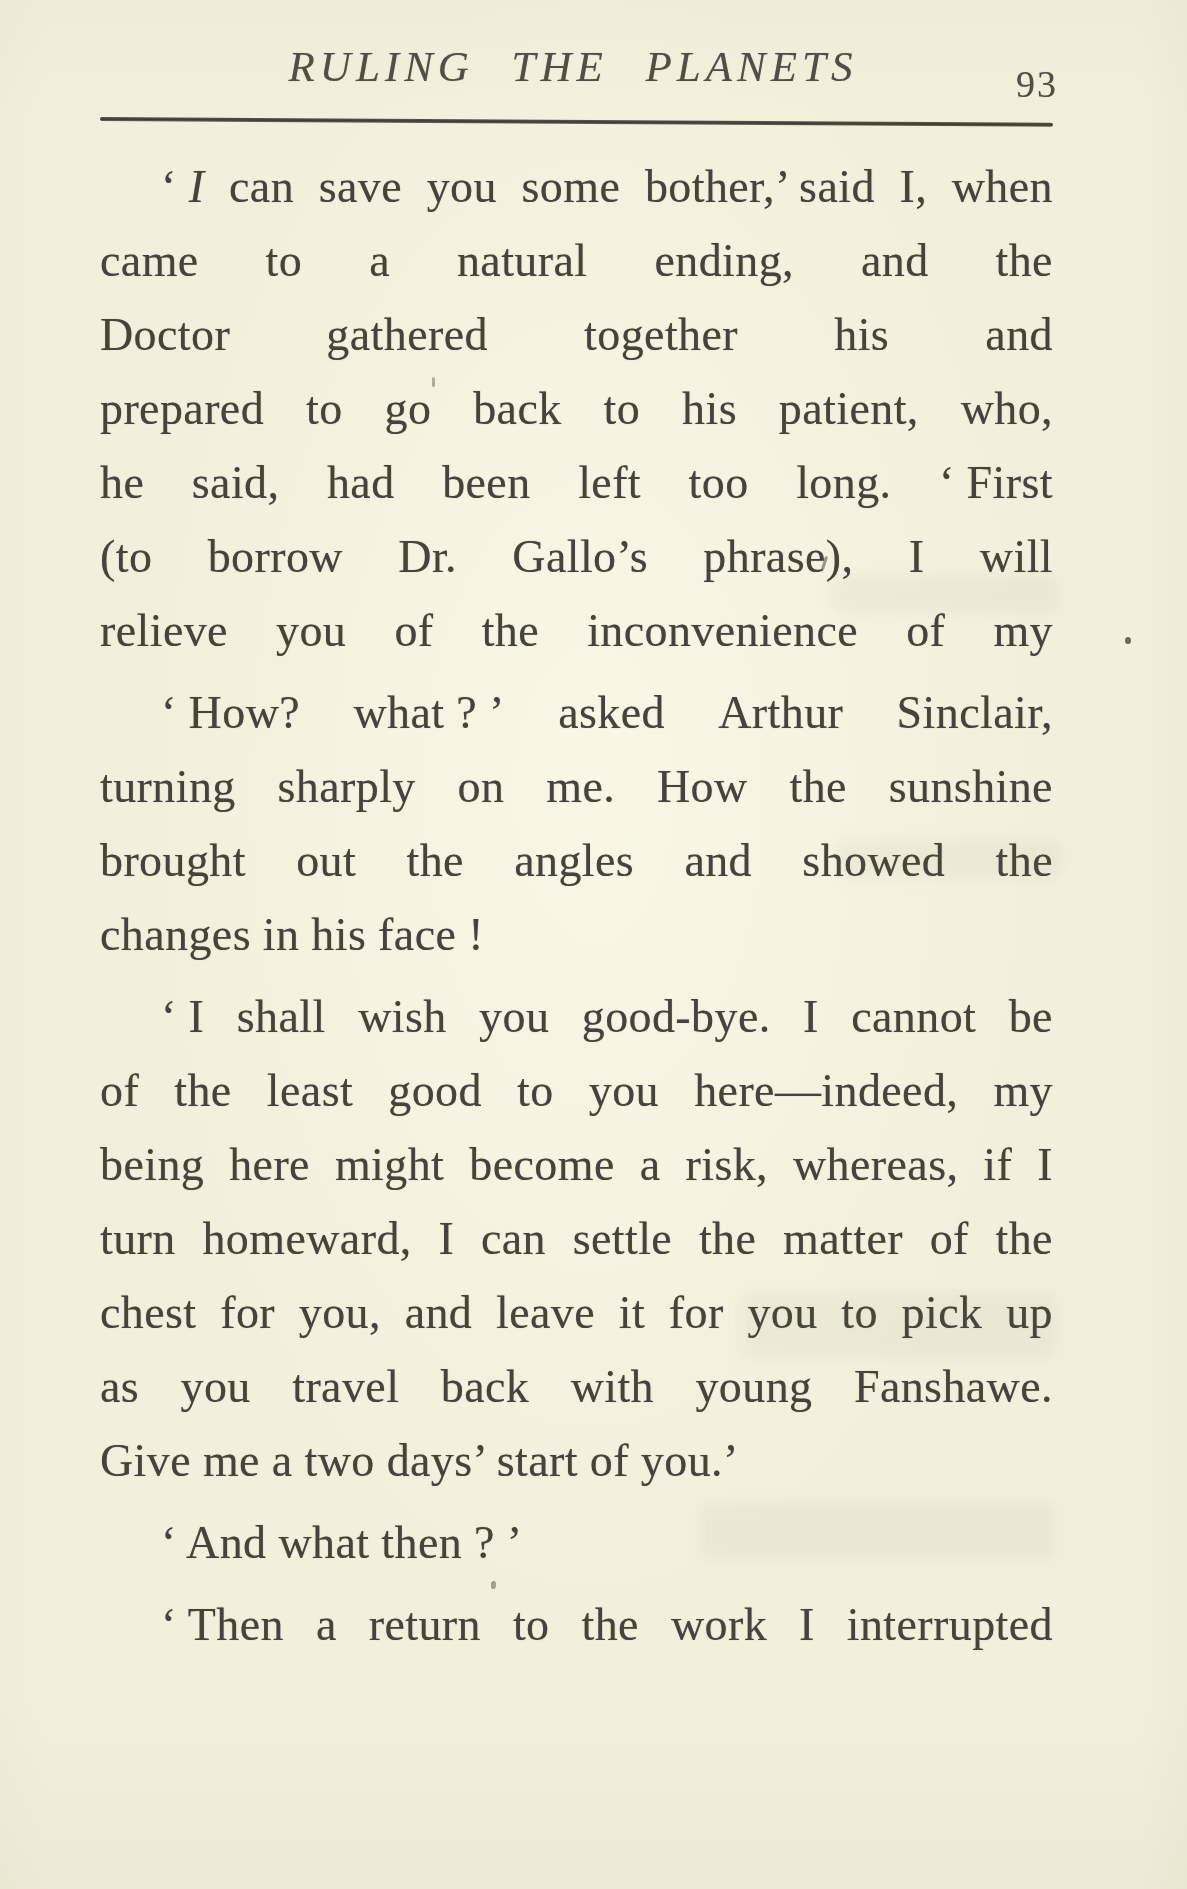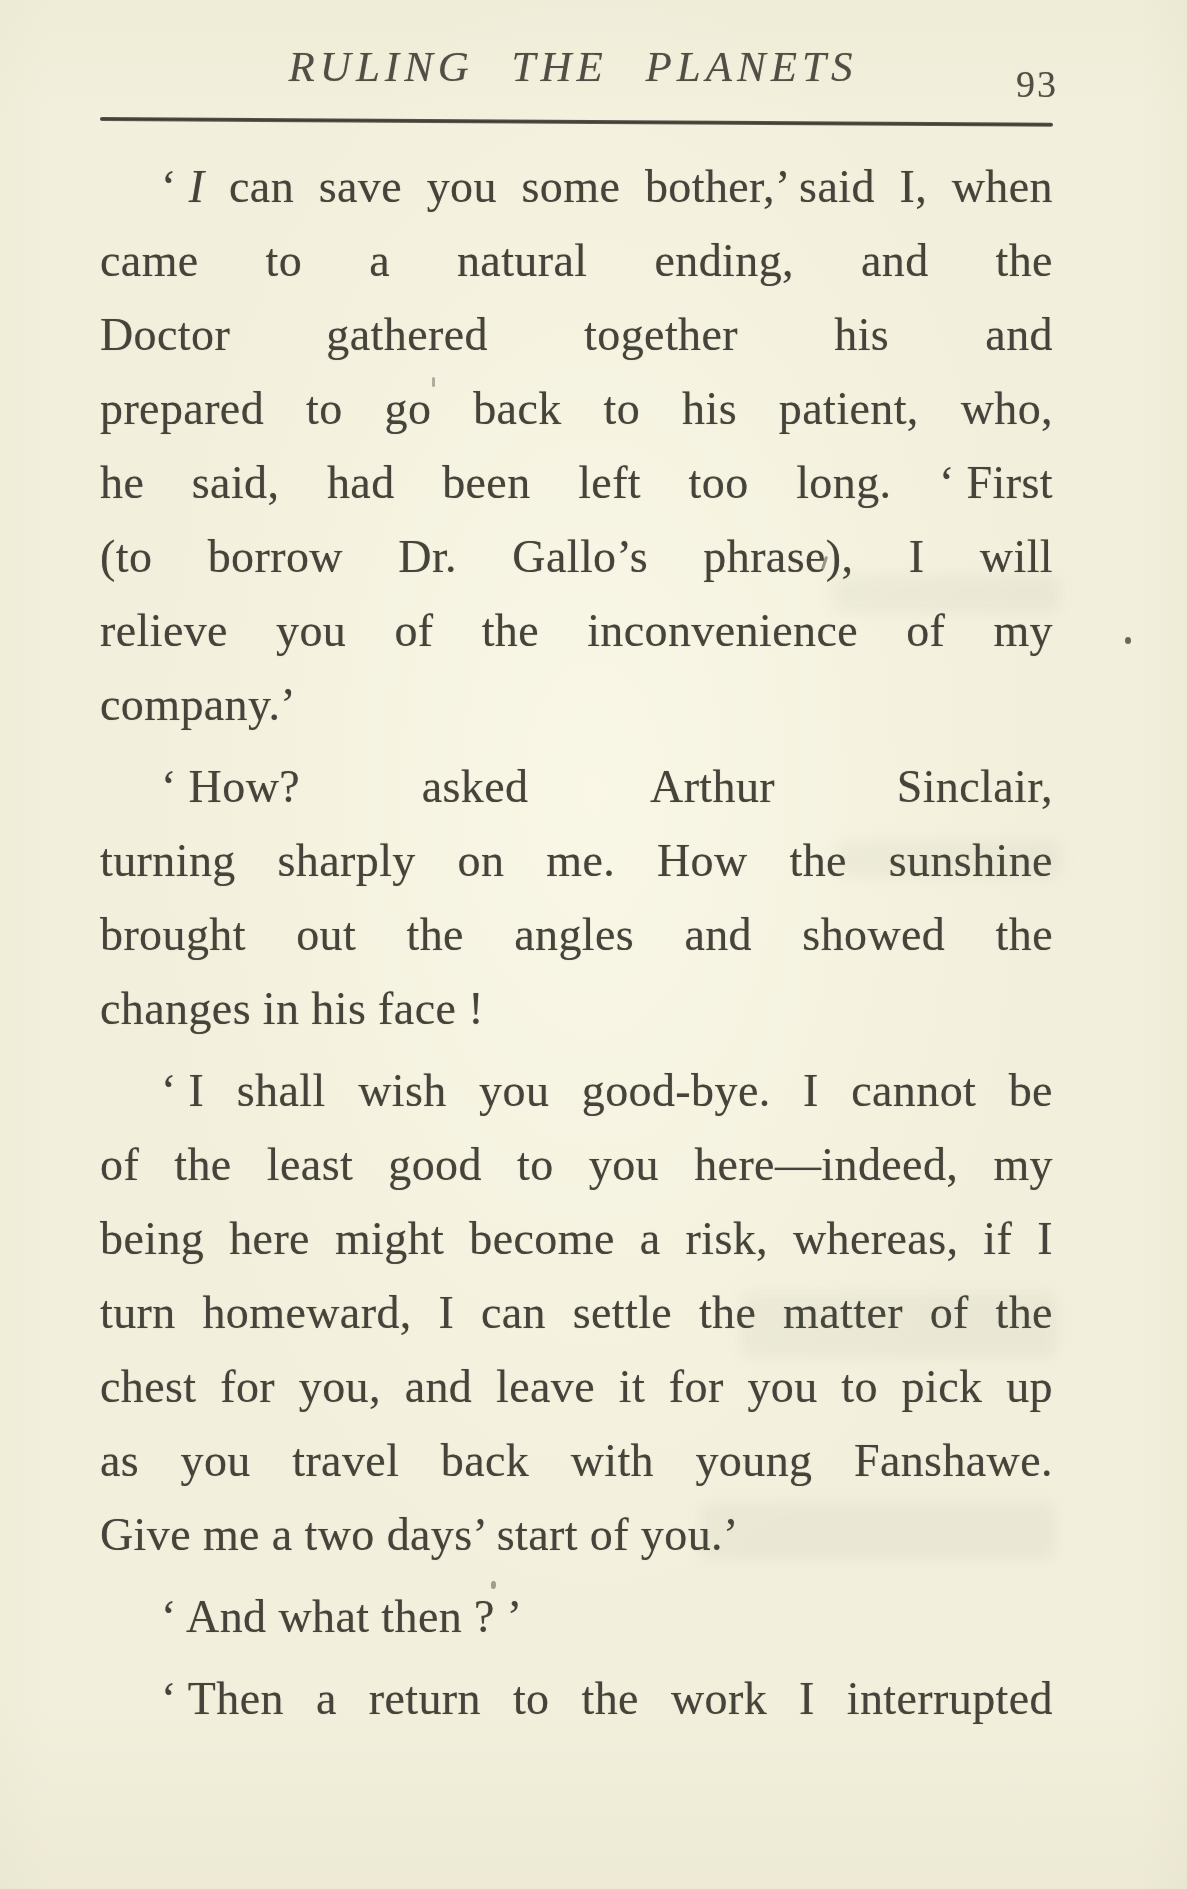--- a/index.html
+++ b/index.html
@@ -133,23 +133,23 @@
     </div>
     <div class="line justify">
       <span class="w">relieve</span>
       <span class="w">you</span>
       <span class="w">of</span>
       <span class="w">the</span>
       <span class="w">inconvenience</span>
       <span class="w">of</span>
       <span class="w">my</span>
     </div>
-    <div class="line"><span class="w">company.’</span></div>
     <div class="line justify indent">
       <span class="w">‘ How?</span>
+      <span class="w">what ? ’</span>
       <span class="w">asked</span>
       <span class="w">Arthur</span>
       <span class="w">Sinclair,</span>
     </div>
     <div class="line justify">
       <span class="w">turning</span>
       <span class="w">sharply</span>
       <span class="w">on</span>
       <span class="w">me.</span>
       <span class="w">How</span>

